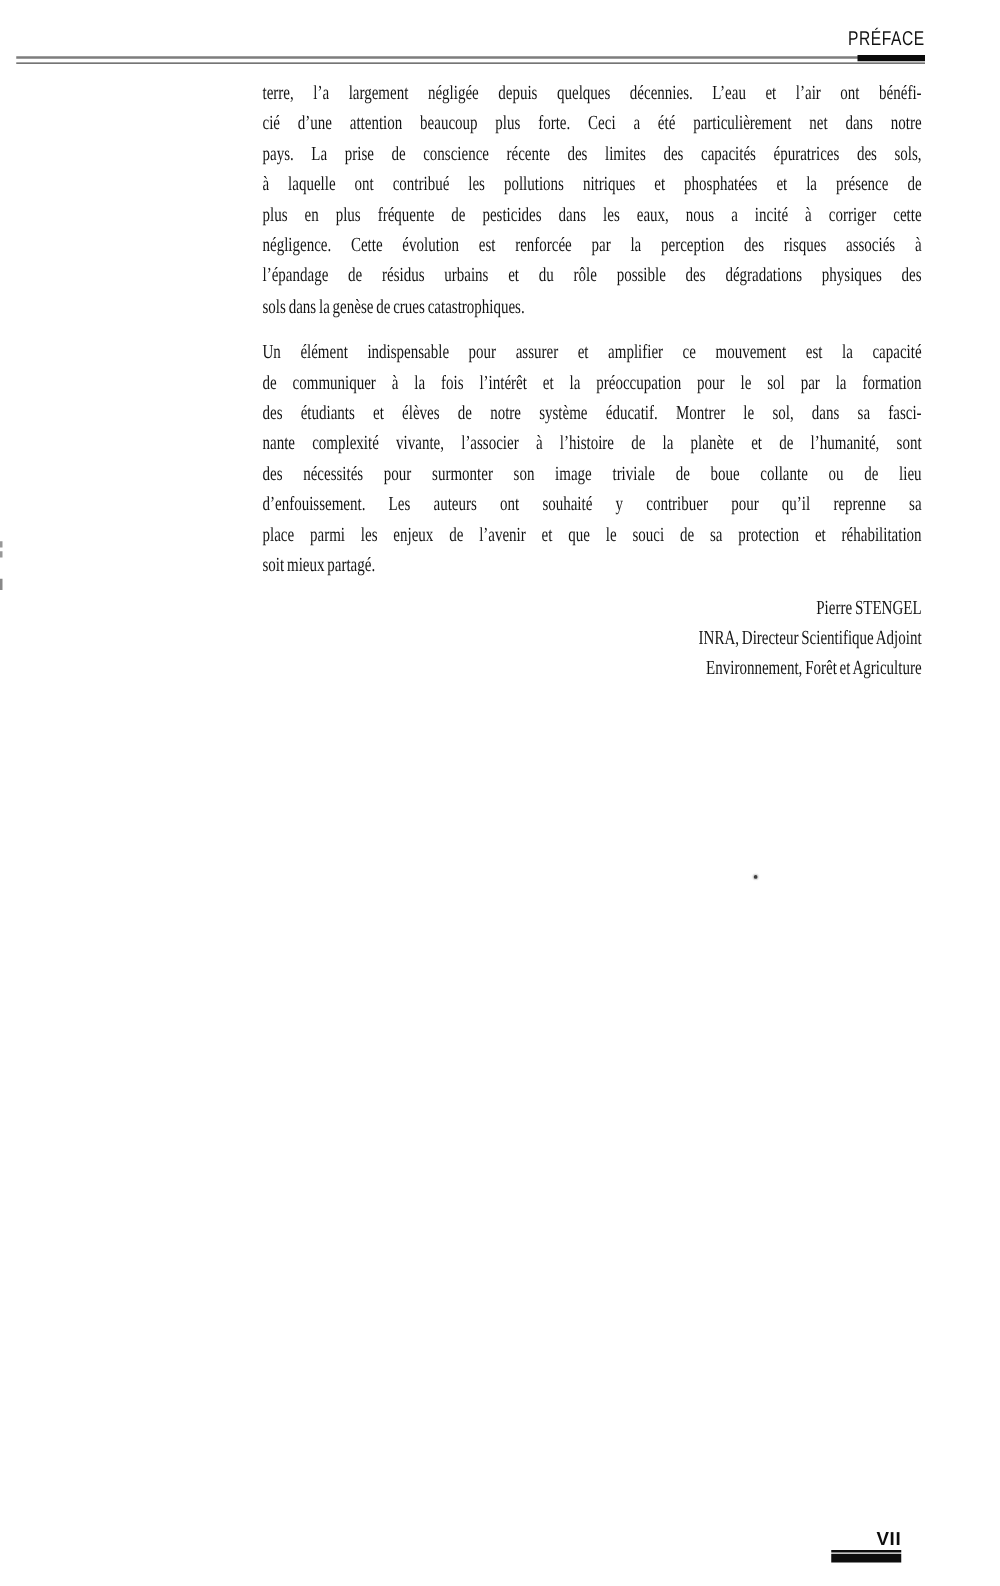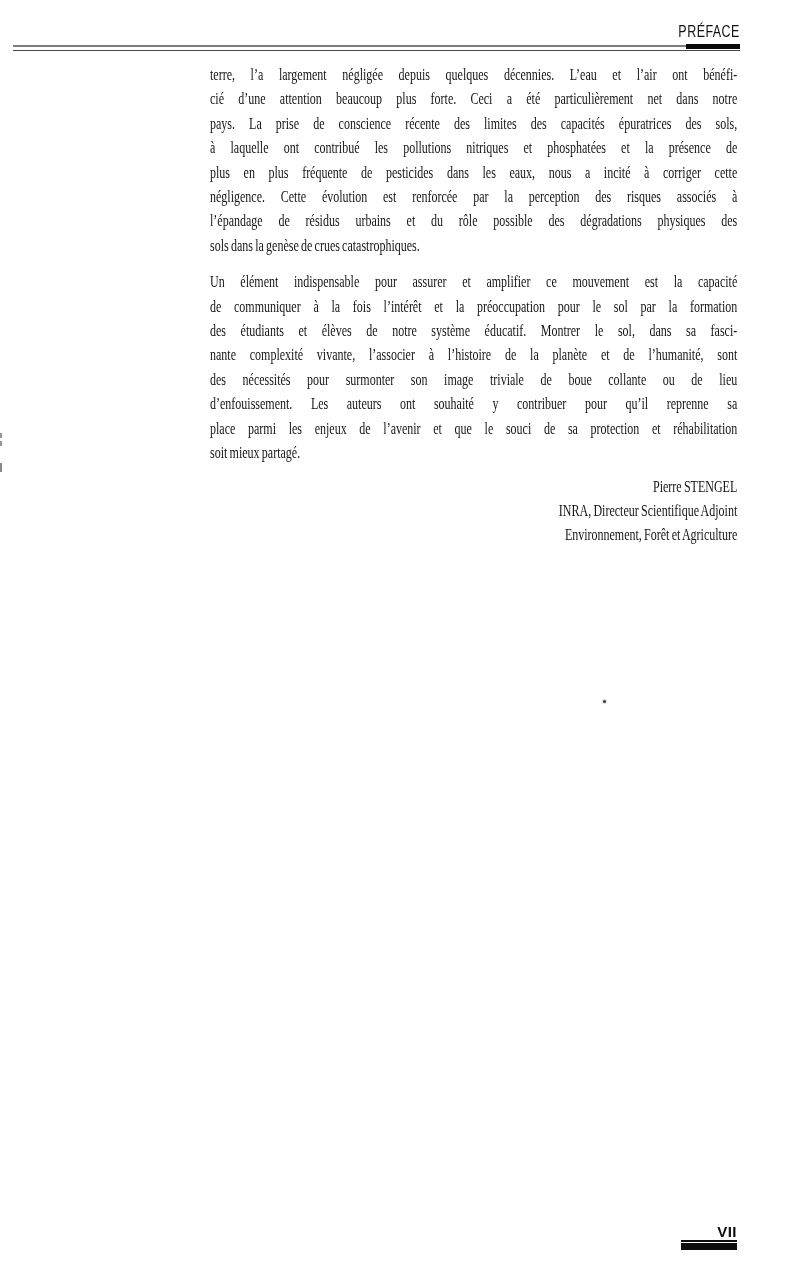--- a/index.html
+++ b/index.html
@@ -64,21 +64,21 @@
   }
   
   .signature-block {
     margin-top: 9px;
     text-align: right;
   }
   .signature-block div { white-space: nowrap; }
   
   .page-footer {
     position: absolute;
-    right: 63px; top: 1224px;
+    right: 79px; top: 1224px;
     width: 56px;
   }
   .page-number {
     font-family: "Liberation Sans", "DejaVu Sans", sans-serif;
     font-size: 15px;
     font-weight: 700;
     color: #0d0d0d;
     text-align: right;
     line-height: 15px;
     padding-bottom: 1px;

